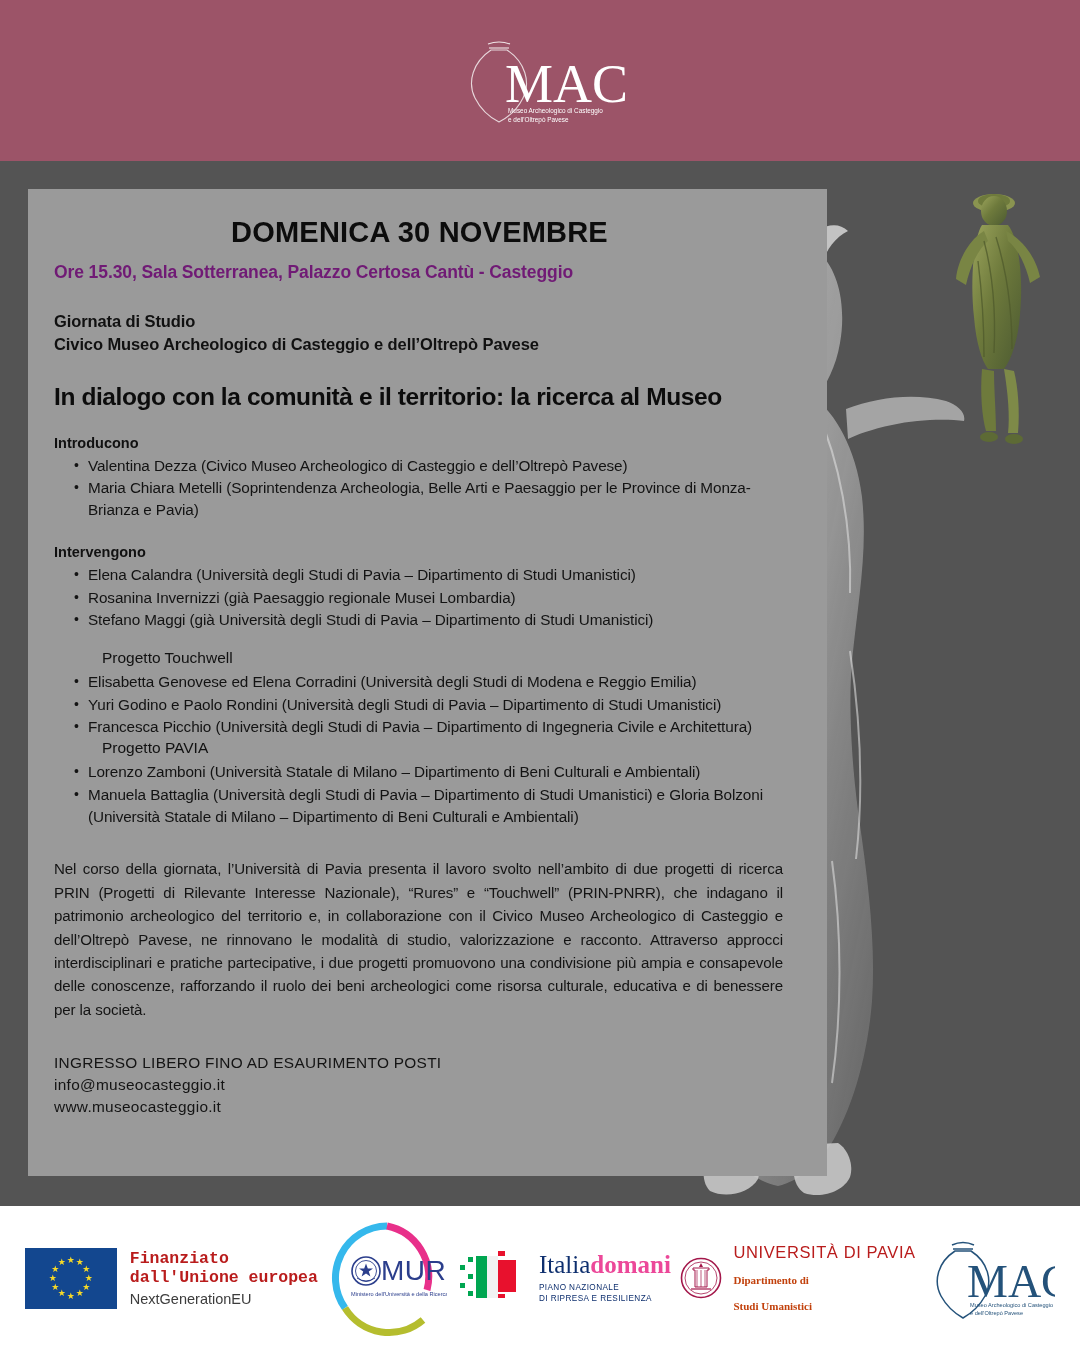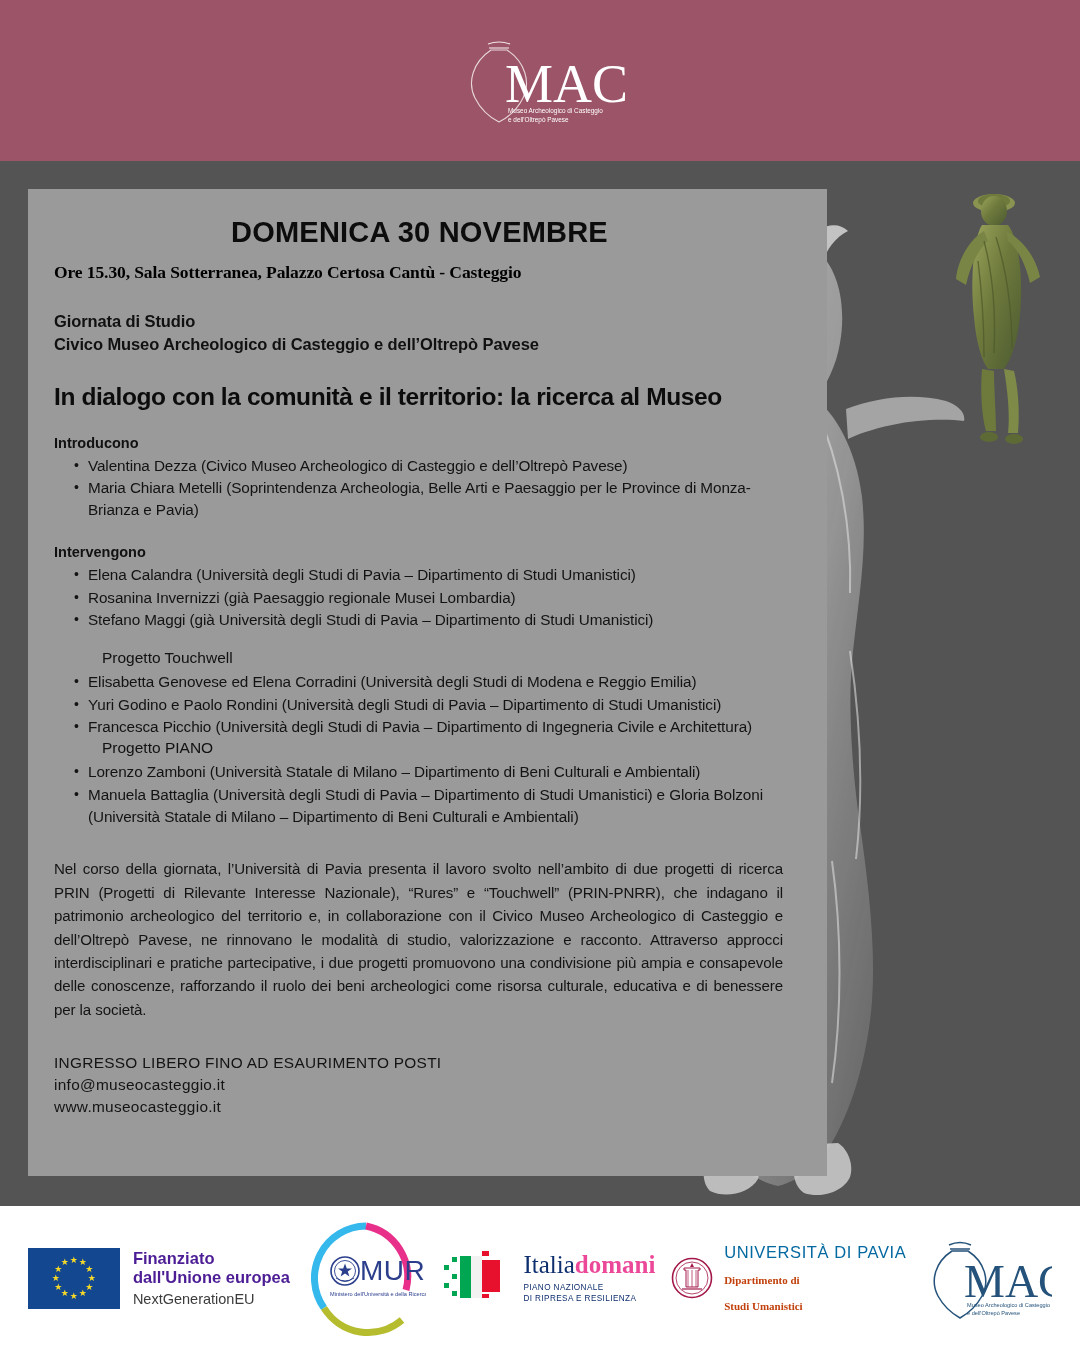--- a/index.html
+++ b/index.html
@@ -35,22 +35,22 @@
     background:#9a9a9a; z-index:3;
     padding:28px 42px 0 26px;
   }
   .inner { position:relative; }
 
   h1.date {
     font-size:29px; font-weight:bold; letter-spacing:0.2px;
     color:#0c0c0c; line-height:1.1; margin-bottom:13px;text-align:center;
   }
   .venue {
-    font-size:17.5px; font-weight:bold; color:#000000;
-    letter-spacing:-0.1px; margin-bottom:27px;font-family:Liberation Serif, serif;
+    font-size:17.5px; font-weight:bold; color:#701a75;
+    letter-spacing:-0.1px; margin-bottom:27px;
   }
   .org-line {
     font-size:16.5px; font-weight:bold; color:#111;
     line-height:1.42; letter-spacing:-0.1px;
   }
   h2.main-title {
     font-size:24.5px; font-weight:bold; color:#0c0c0c;
     letter-spacing:-0.4px; margin-top:26px; margin-bottom:24px;
   }
 
@@ -97,37 +97,37 @@
   
   .eu-flag {
     width:92px; height:61px; background:#13478f; position:relative;
     flex:0 0 auto;
   }
   .eu-star {
     position:absolute; color:#f6d928; font-size:9px; line-height:9px;
     width:9px; height:9px; text-align:center;
   }
   .eu-text { margin-left:13px; }
-  .eu-t1 { font-size:16.5px; font-weight:bold; color:#4c1d95; line-height:1.18; }
+  .eu-t1 { font-size:16.5px; font-weight:bold; color:#b91c1c; line-height:1.18;font-family:Liberation Mono, monospace; }
   .eu-t2 { font-size:14.5px; color:#3c3c3c; margin-top:4px; }
 
   
   .mur-wrap { position:relative; width:120px; height:120px; }
 
   
   .id-wrap { display:flex; align-items:center; }
   .id-text { margin-left:8px; }
   .id-t1 { font-family:"Liberation Serif", serif; font-size:25px; line-height:1; color:#0e2f6e; }
   .id-t1 b { color:#ec4899; }
   .id-t2 { font-size:8.2px; font-weight:normal; color:#0e2f6e; letter-spacing:0.4px; line-height:1.35; margin-top:5px; }
 
   
   .upv-wrap { display:flex; align-items:center; }
   .upv-text { margin-left:11px; }
-  .upv-t1 { font-size:16.5px; color:#0369a1; letter-spacing:0.6px; line-height:1.2; }
+  .upv-t1 { font-size:16.5px; color:#b91c1c; letter-spacing:0.6px; line-height:1.2; }
   .upv-t2 { font-family:"Liberation Serif", serif; font-size:11px; font-weight:bold; color:#c2410c; line-height:1.22; margin-top:12px; }
 
   
   .mac-foot { position:relative; width:130px; height:86px; }
 </style>
 </head>
 <body>
 
 <div class="poster">
 
@@ -251,21 +251,21 @@
 
       <div class="gap-sm"></div>
 
       <div class="sec-head plain">Progetto Touchwell</div>
       <ul class="people">
         <li>Elisabetta Genovese ed Elena Corradini (Università degli Studi di Modena e Reggio Emilia)</li>
         <li>Yuri Godino e Paolo Rondini (Università degli Studi di Pavia – Dipartimento di Studi Umanistici)</li>
         <li>Francesca Picchio (Università degli Studi di Pavia – Dipartimento di Ingegneria Civile e Architettura)</li>
       </ul>
 
-      <div class="sec-head plain">Progetto PIANO</div>
+      <div class="sec-head plain">Progetto PAVIA</div>
       <ul class="people">
         <li>Lorenzo Zamboni (Università Statale di Milano – Dipartimento di Beni Culturali e Ambientali)</li>
         <li>Manuela Battaglia (Università degli Studi di Pavia – Dipartimento di Studi Umanistici) e Gloria Bolzoni (Università Statale di Milano – Dipartimento di Beni Culturali e Ambientali)</li>
       </ul>
 
       <p class="blurb">Nel corso della giornata, l’Università di Pavia presenta il lavoro svolto nell’ambito di due progetti di ricerca PRIN (Progetti di Rilevante Interesse Nazionale), “Rures” e “Touchwell” (PRIN-PNRR), che indagano il patrimonio archeologico del territorio e, in collaborazione con il Civico Museo Archeologico di Casteggio e dell’Oltrepò Pavese, ne rinnovano le modalità di studio, valorizzazione e racconto. Attraverso approcci interdisciplinari e pratiche partecipative, i due progetti promuovono una condivisione più ampia e consapevole delle conoscenze, rafforzando il ruolo dei beni archeologici come risorsa culturale, educativa e di benessere per la società.</p>
 
       <div class="contact">
         <div>INGRESSO LIBERO FINO AD ESAURIMENTO POSTI</div>
         <div>info@museocasteggio.it</div>

